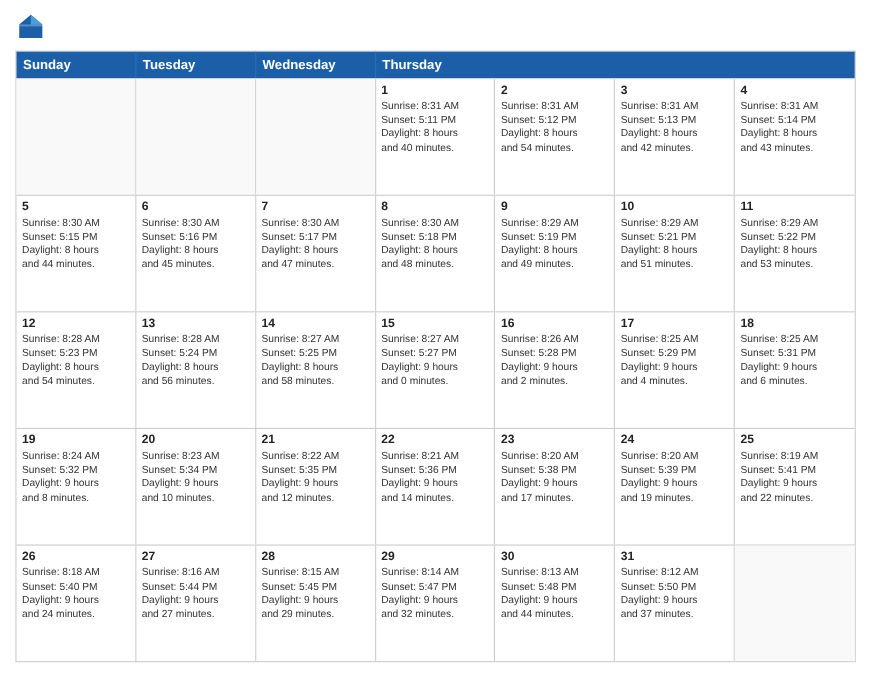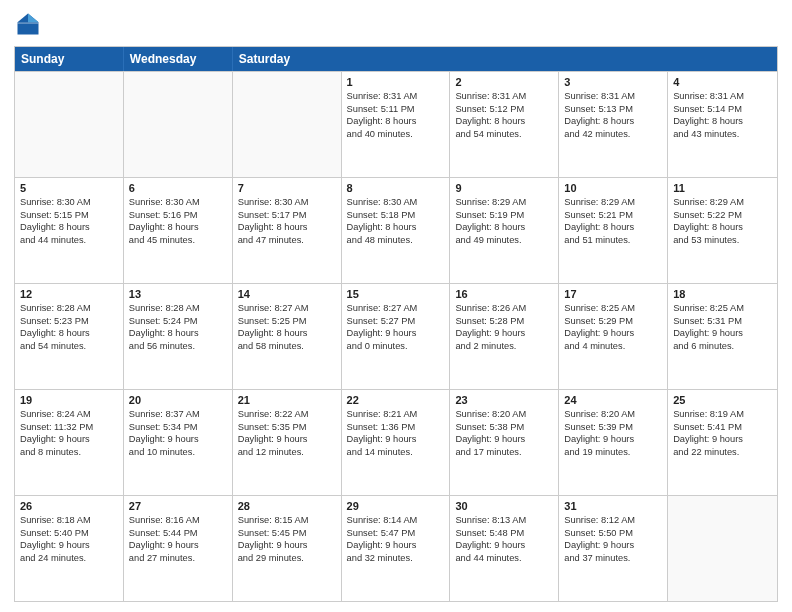--- a/index.html
+++ b/index.html
@@ -131,22 +131,23 @@
     </div>
     <div class="title-block">
       <div class="month-title"></div>
       <div class="subtitle"></div>
     </div>
   </div>
 
   <div class="calendar">
     <div class="cal-header-row">
     <div class="cal-header-cell">Sunday</div>
+        <div class="cal-header-cell">Tuesday</div>
         <div class="cal-header-cell">Wednesday</div>
-        <div class="cal-header-cell">Saturday</div>
+        <div class="cal-header-cell">Thursday</div>
       </div>
     <div class="cal-body">
     <div class="cal-row">
           <div class="cal-cell empty"></div>
           <div class="cal-cell empty"></div>
           <div class="cal-cell empty"></div>
           <div class="cal-cell">
             <div class="day-num">1</div>
             <div class="cell-line">Sunrise: 8:31 AM</div>
             <div class="cell-line">Sunset: 5:11 PM</div>
@@ -274,42 +275,42 @@
             <div class="cell-line">Sunrise: 8:25 AM</div>
             <div class="cell-line">Sunset: 5:31 PM</div>
             <div class="cell-line">Daylight: 9 hours</div>
             <div class="cell-line">and 6 minutes.</div>
           </div>
         </div>
         <div class="cal-row">
           <div class="cal-cell">
             <div class="day-num">19</div>
             <div class="cell-line">Sunrise: 8:24 AM</div>
-            <div class="cell-line">Sunset: 11:32 PM</div>
+            <div class="cell-line">Sunset: 5:32 PM</div>
             <div class="cell-line">Daylight: 9 hours</div>
             <div class="cell-line">and 8 minutes.</div>
           </div>
           <div class="cal-cell">
             <div class="day-num">20</div>
-            <div class="cell-line">Sunrise: 8:37 AM</div>
+            <div class="cell-line">Sunrise: 8:23 AM</div>
             <div class="cell-line">Sunset: 5:34 PM</div>
             <div class="cell-line">Daylight: 9 hours</div>
             <div class="cell-line">and 10 minutes.</div>
           </div>
           <div class="cal-cell">
             <div class="day-num">21</div>
             <div class="cell-line">Sunrise: 8:22 AM</div>
             <div class="cell-line">Sunset: 5:35 PM</div>
             <div class="cell-line">Daylight: 9 hours</div>
             <div class="cell-line">and 12 minutes.</div>
           </div>
           <div class="cal-cell">
             <div class="day-num">22</div>
             <div class="cell-line">Sunrise: 8:21 AM</div>
-            <div class="cell-line">Sunset: 1:36 PM</div>
+            <div class="cell-line">Sunset: 5:36 PM</div>
             <div class="cell-line">Daylight: 9 hours</div>
             <div class="cell-line">and 14 minutes.</div>
           </div>
           <div class="cal-cell">
             <div class="day-num">23</div>
             <div class="cell-line">Sunrise: 8:20 AM</div>
             <div class="cell-line">Sunset: 5:38 PM</div>
             <div class="cell-line">Daylight: 9 hours</div>
             <div class="cell-line">and 17 minutes.</div>
           </div>

